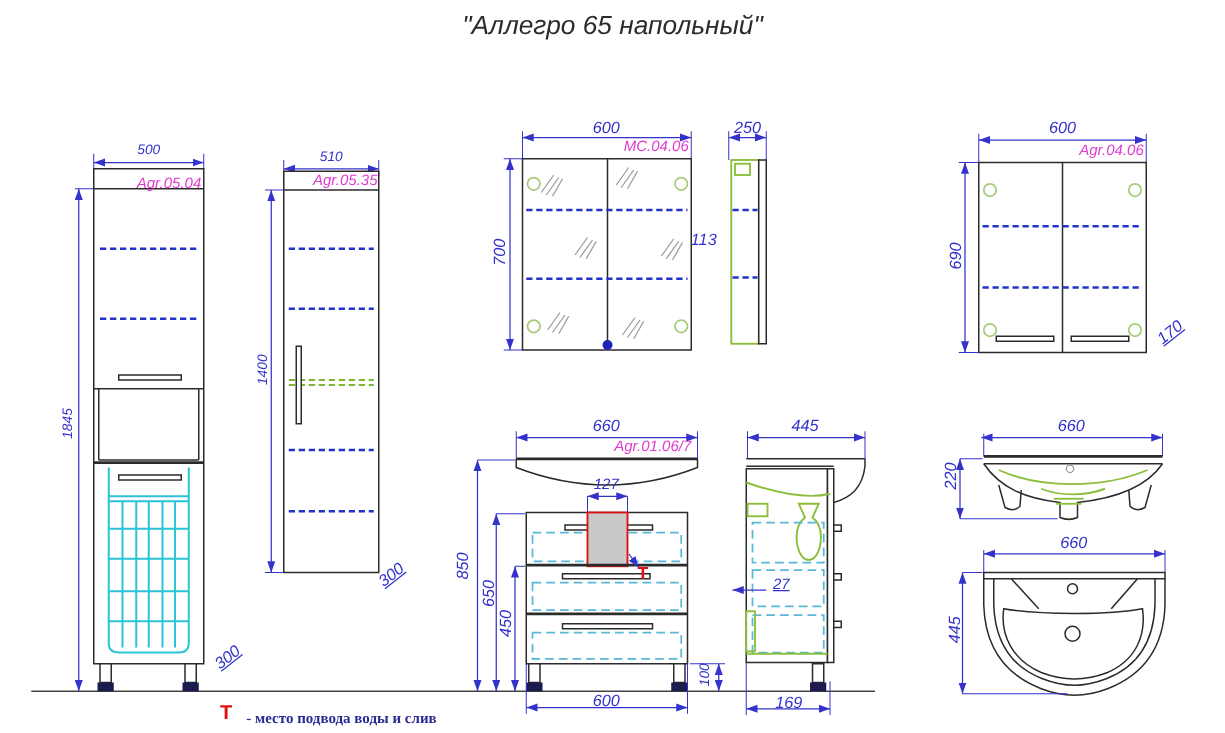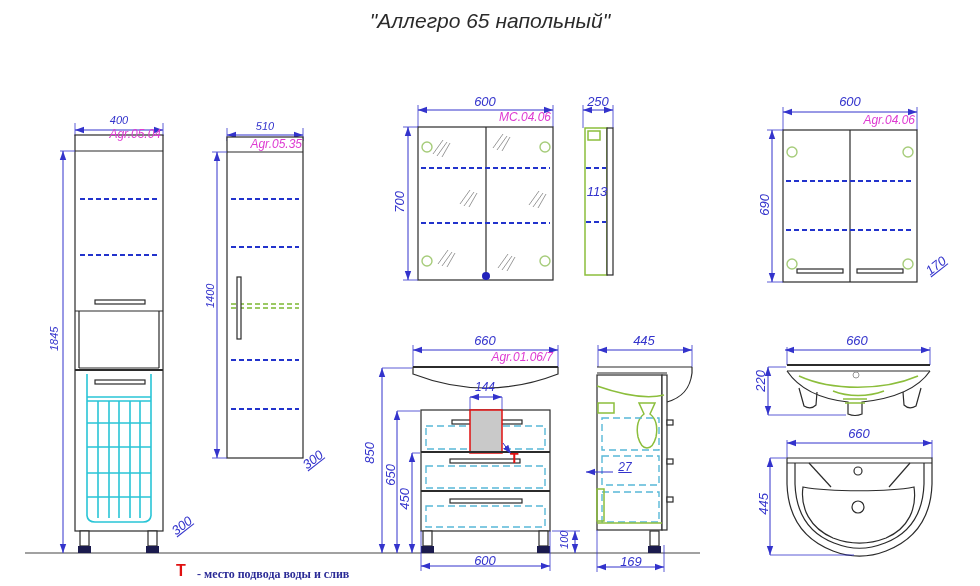--- a/index.html
+++ b/index.html
@@ -257,44 +257,44 @@
     <circle class="ol" cx="858" cy="471" r="4"></circle>
     <circle class="ol" cx="858" cy="507" r="6"></circle>
     <line class="ext" x1="770" y1="458" x2="786" y2="458"></line>
         <line class="ext" x1="770" y1="555" x2="854" y2="555"></line>
     <line class="dimln" x1="770" y1="458" x2="770" y2="555" marker-start="url(#ab)" marker-end="url(#ab)"></line>
   </g>
 </svg>
 
 <div class="lbl title" style="left:300px;top:10px;width:380px;text-align:center">"Аллегро 65 напольный"</div>
 
-<div class="lbl dim sm" style="left:99px;top:115px">400</div>
-<div class="lbl article" style="left:85px;top:128px;width:76px">Agr.05.04</div>
+<div class="lbl dim sm" style="left:99px;top:115px">500</div>
+<div class="lbl article" style="left:85px;top:140px;width:76px">Agr.05.04</div>
 <div class="lbl dim sm vert" style="left:35px;top:333px">1845</div>
 <div class="lbl dim diag" style="left:162px;top:519px">300</div>
 
 <div class="lbl dim sm" style="left:245px;top:121px">510</div>
 <div class="lbl article" style="left:232px;top:138px;width:70px">Agr.05.35</div>
 <div class="lbl dim sm vert" style="left:191px;top:290px">1400</div>
 <div class="lbl dim diag" style="left:293px;top:453px">300</div>
 
 <div class="lbl dim" style="left:465px;top:95px">600</div>
 <div class="lbl article" style="left:477px;top:111px;width:74px">МС.04.06</div>
 <div class="lbl dim vert" style="left:380px;top:195px">700</div>
 <div class="lbl dim" style="left:578px;top:95px">250</div>
-<div class="lbl dim" style="left:577px;top:185px">113</div>
+<div class="lbl dim" style="left:543px;top:185px">113</div>
 
 <div class="lbl dim" style="left:830px;top:95px">600</div>
 <div class="lbl article" style="left:843px;top:114px;width:72px">Agr.04.06</div>
 <div class="lbl dim vert" style="left:745px;top:198px">690</div>
 <div class="lbl dim diag" style="left:916px;top:259px">170</div>
 
 <div class="lbl dim" style="left:465px;top:334px">660</div>
 <div class="lbl article" style="left:475px;top:351px;width:78px">Agr.01.06/7</div>
-<div class="lbl dim sm" style="left:465px;top:381px;font-size:12px">144</div>
+<div class="lbl dim sm" style="left:465px;top:381px;font-size:12px">127</div>
 <div class="lbl tmark" style="left:510px;top:451px">Т</div>
 <div class="lbl dim vert" style="left:350px;top:446px">850</div>
 <div class="lbl dim vert" style="left:371px;top:468px">650</div>
 <div class="lbl dim vert" style="left:385px;top:492px">450</div>
 <div class="lbl dim" style="left:465px;top:554px">600</div>
 <div class="lbl dim sm vert" style="left:545px;top:534px">100</div>
 
 <div class="lbl dim" style="left:624px;top:334px">445</div>
 <div class="lbl dim und" style="left:612px;top:461px;width:26px;font-size:12px">27</div>
 <div class="lbl dim" style="left:611px;top:555px">169</div>

